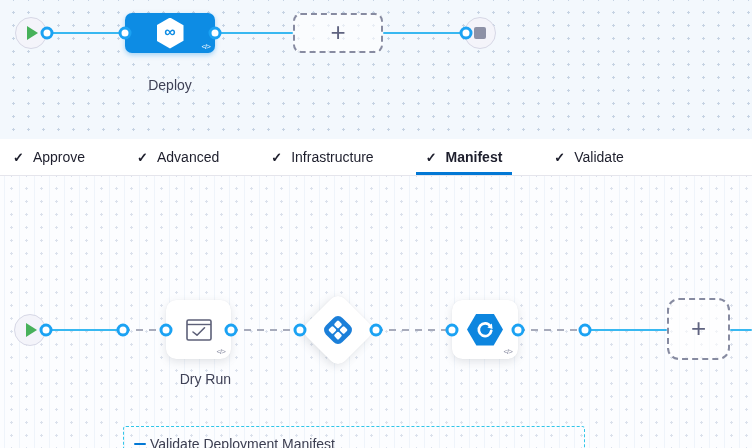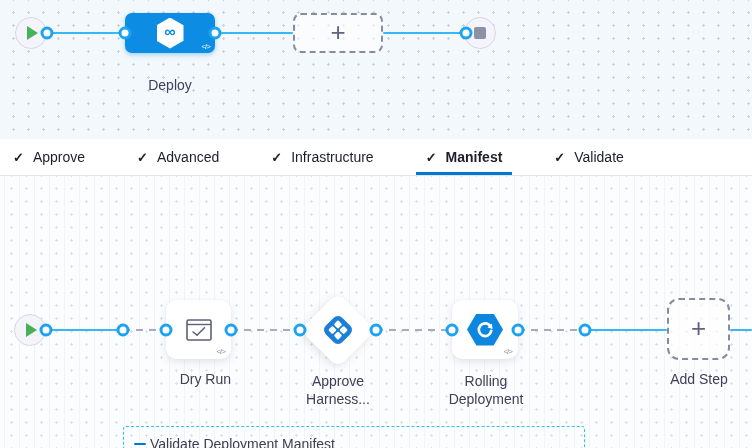--- a/index.html
+++ b/index.html
@@ -224,16 +224,13 @@
 
   <div class="line" style="left:585px; top:152.7px; width:82px;"></div>
 
   <div class="dashed-node" style="left:667px; top:122px; width:63px; height:62px; border-radius:12px;">
     <span class="plus">+</span>
   </div>
 
   <div class="line" style="left:730px; top:152.7px; width:22px;"></div>
 
   <div class="node-label" style="left:166px; top:194px; width:65px;text-align:right;">Dry Run</div>
-  <div class="node-label" style="left:298px; top:196px; width:80px;">Approve Harness...</div>
-  <div class="node-label" style="left:444px; top:196px; width:84px;">Rolling Deployment</div>
-  <div class="node-label" style="left:655px; top:194px; width:88px;">Add Step</div>
 </div>
 
 </body></html>

